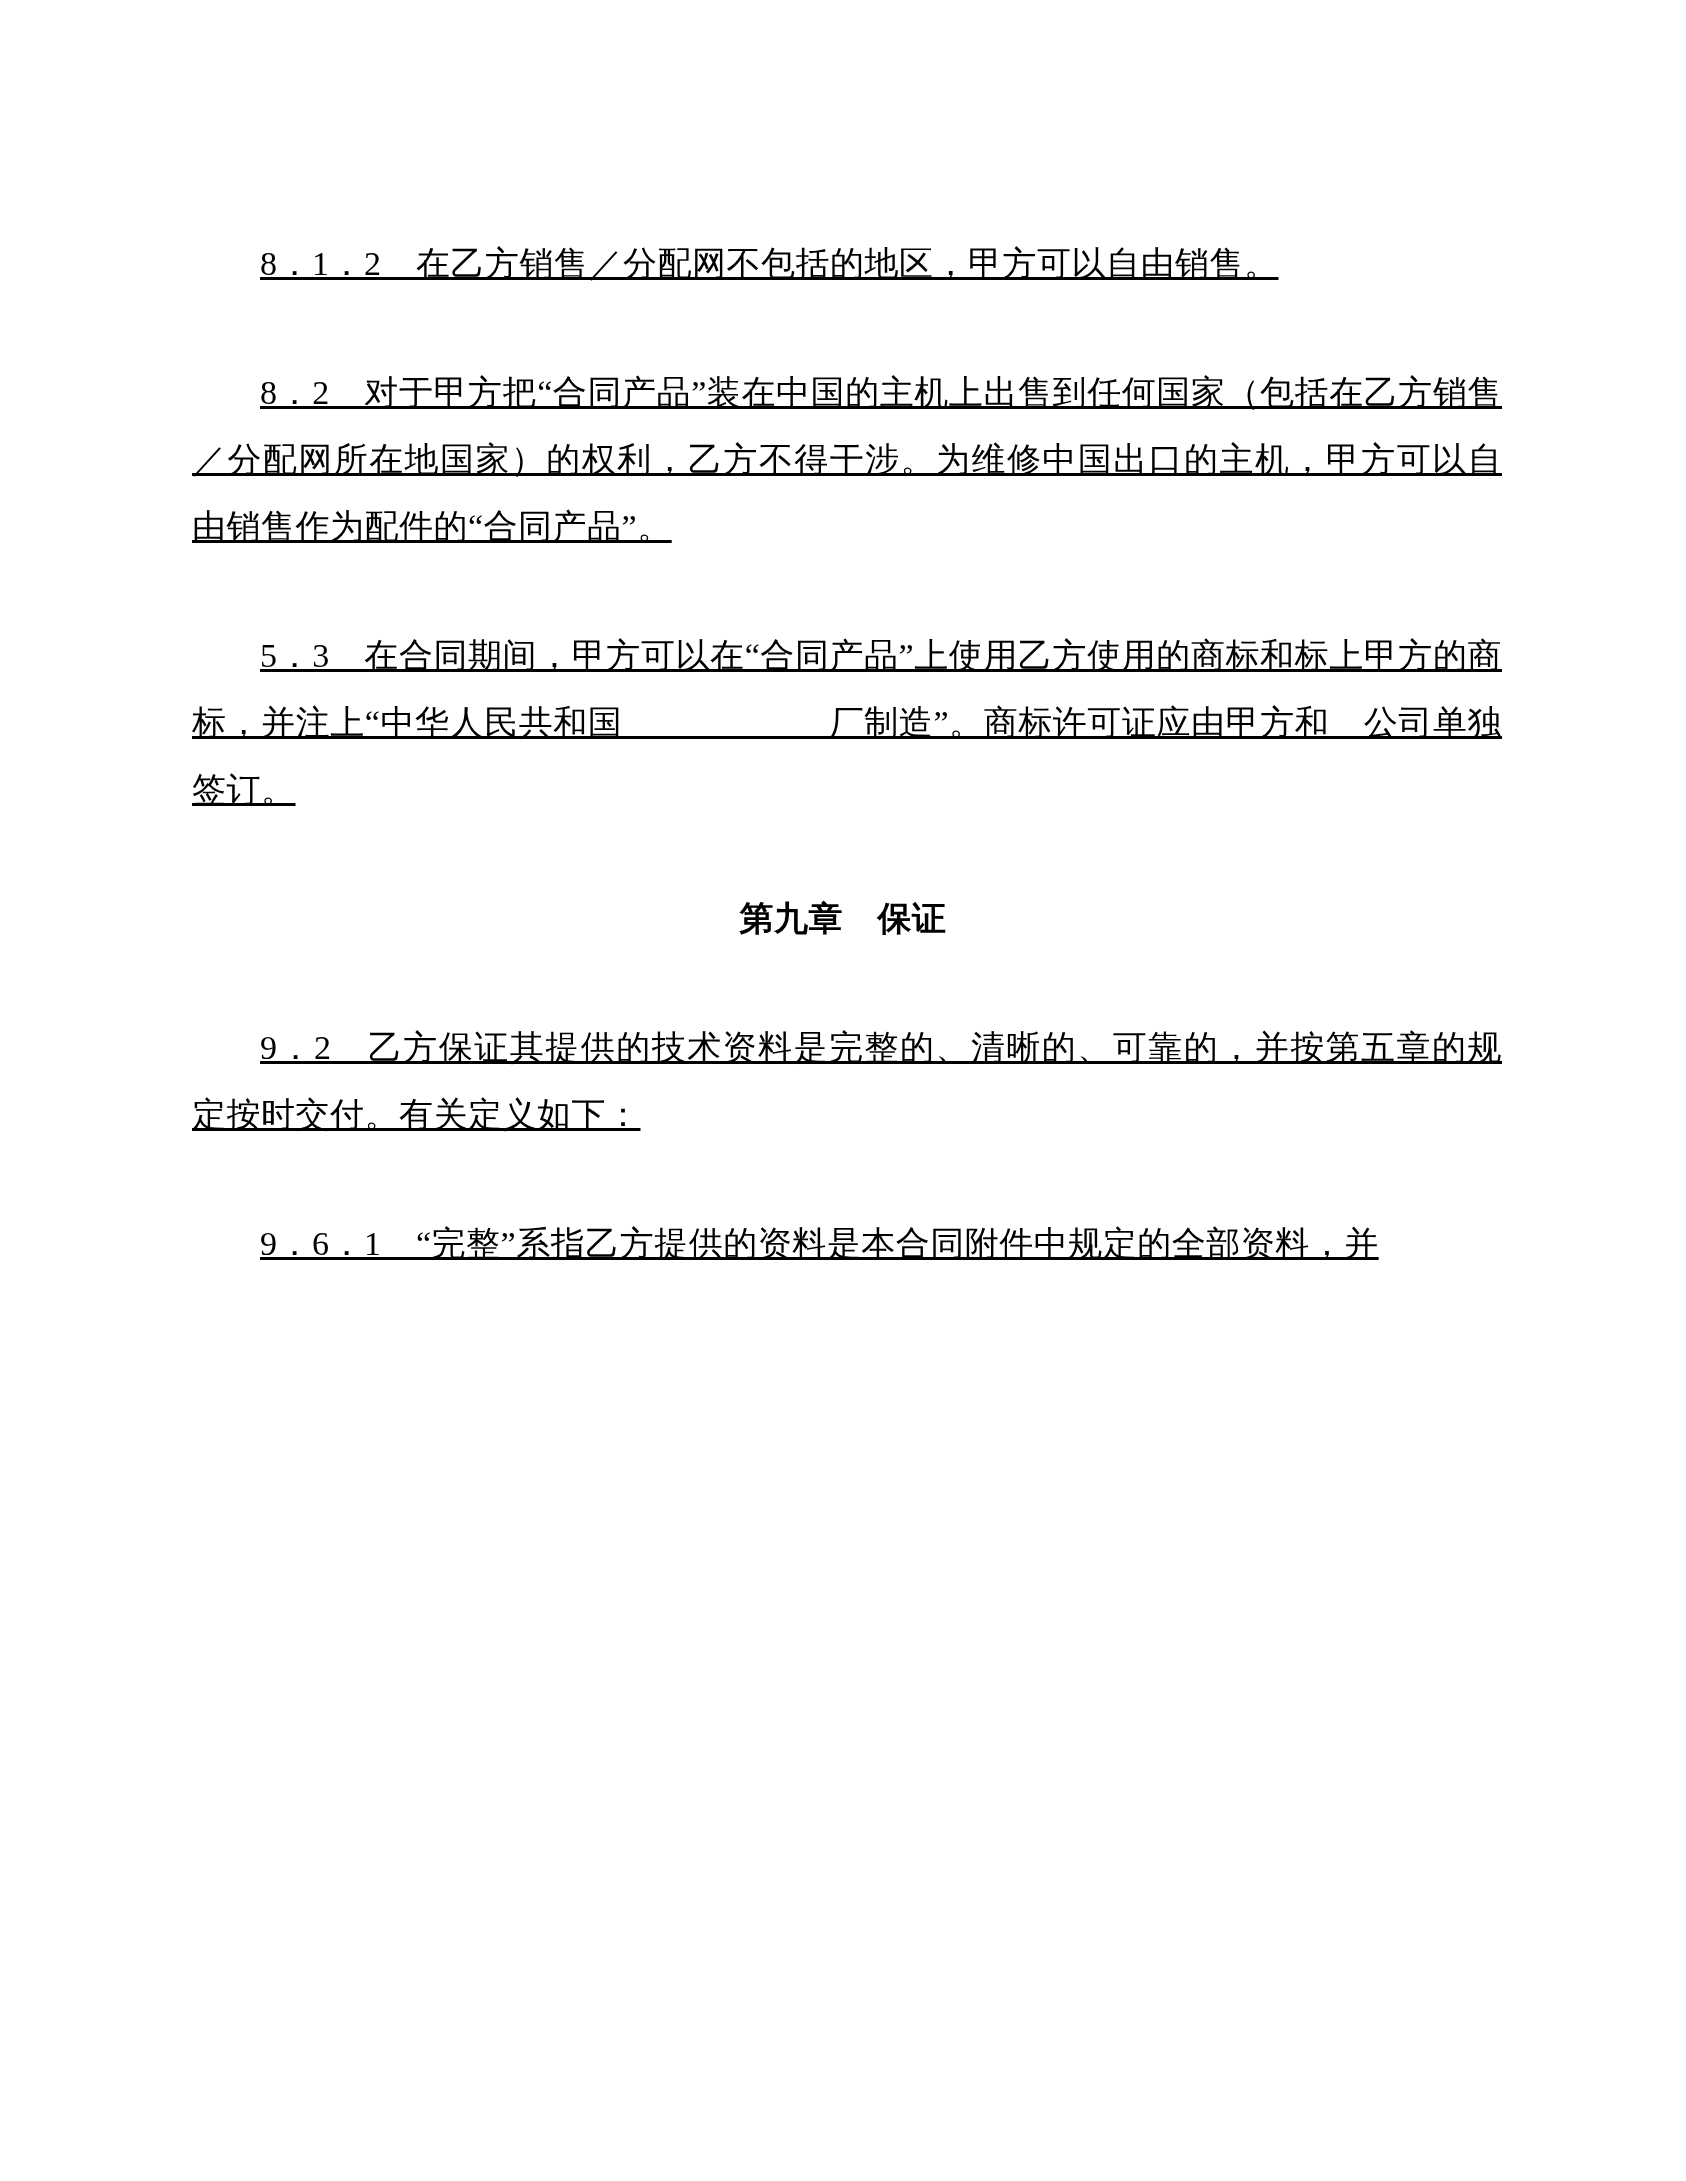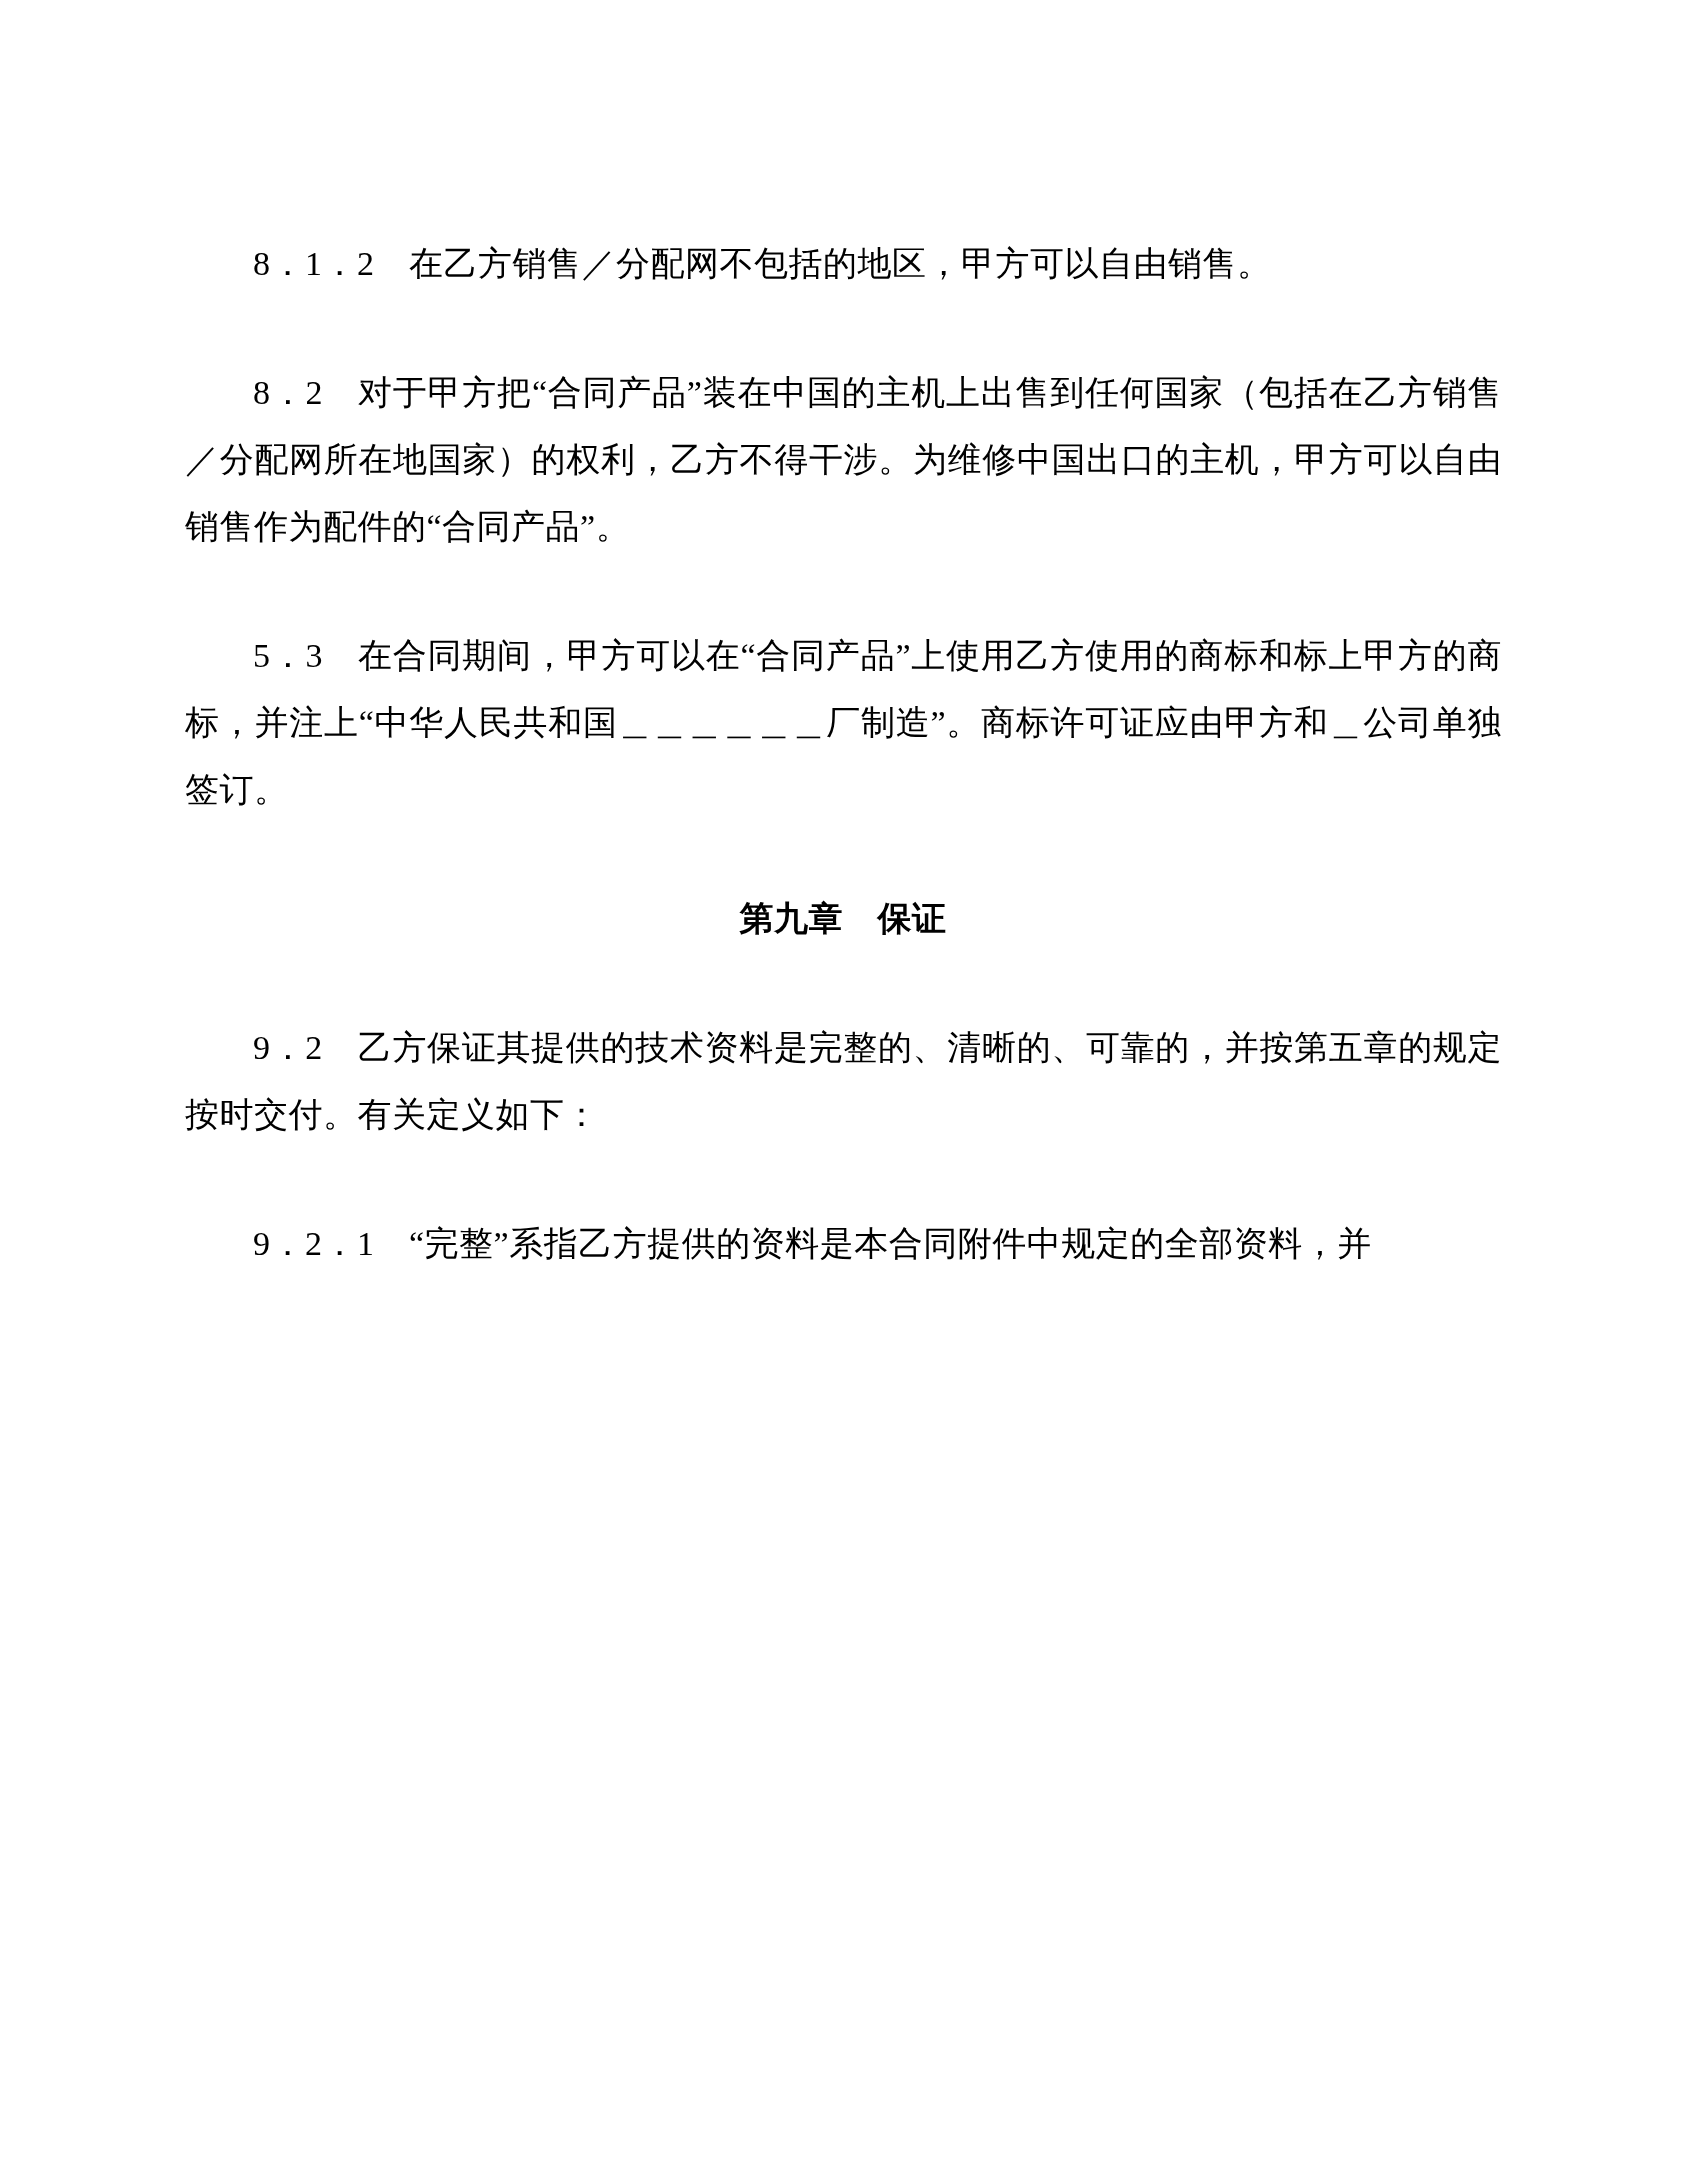--- a/index.html
+++ b/index.html
@@ -16,26 +16,27 @@
     box-sizing: border-box;
     width: 1686px;
     height: 2182px;
     background: #ffffff;
     color: #000000;
     padding: 230px 184px 0 184px;
     font-family: "Liberation Serif", "DejaVu Serif", serif;
     font-size: 34px;
   }
   .para {
-    margin: 0 0 62px 1px;
+    margin: 0 0 62px 8px;
     line-height: 67px;
     text-align: justify;
     text-indent: 2em;
     letter-spacing: 0.5px;
     word-break: break-all;
+    text-decoration: underline;
   }
   .para:last-child {
     margin-bottom: 0;
   }
   .chapter-heading {
     margin: 0 0 62px 0;
     line-height: 67px;
     font-size: 34px;
     font-weight: bold;
     text-align: center;
@@ -52,15 +53,15 @@
   <p class="para">8．2　对于甲方把“合同产品”装在中国的主机上出售到任何国家（包括在乙方销售／分配网所在地国家）的权利，乙方不得干涉。为维修中国出口的主机，甲方可以自由销售作为配件的“合同产品”。</p>
 
   <p class="para">5．3　在合同期间，甲方可以在“合同产品”上使用乙方使用的商标和标上甲方的商标，并注上“中华人民共和国＿＿＿＿＿＿厂制造”。商标许可证应由甲方和＿公司单独签订。</p>
 
 
   <h2 class="chapter-heading">第九章　保证</h2>
 
 
   <p class="para">9．2　乙方保证其提供的技术资料是完整的、清晰的、可靠的，并按第五章的规定按时交付。有关定义如下：</p>
 
-  <p class="para">9．2．1　“完整”系指乙方提供的资料是本合同附件中规定的全部资料，并</p>
+  <p class="para">9．6．1　“完整”系指乙方提供的资料是本合同附件中规定的全部资料，并</p>
 </div>
 
 
 </body></html>

